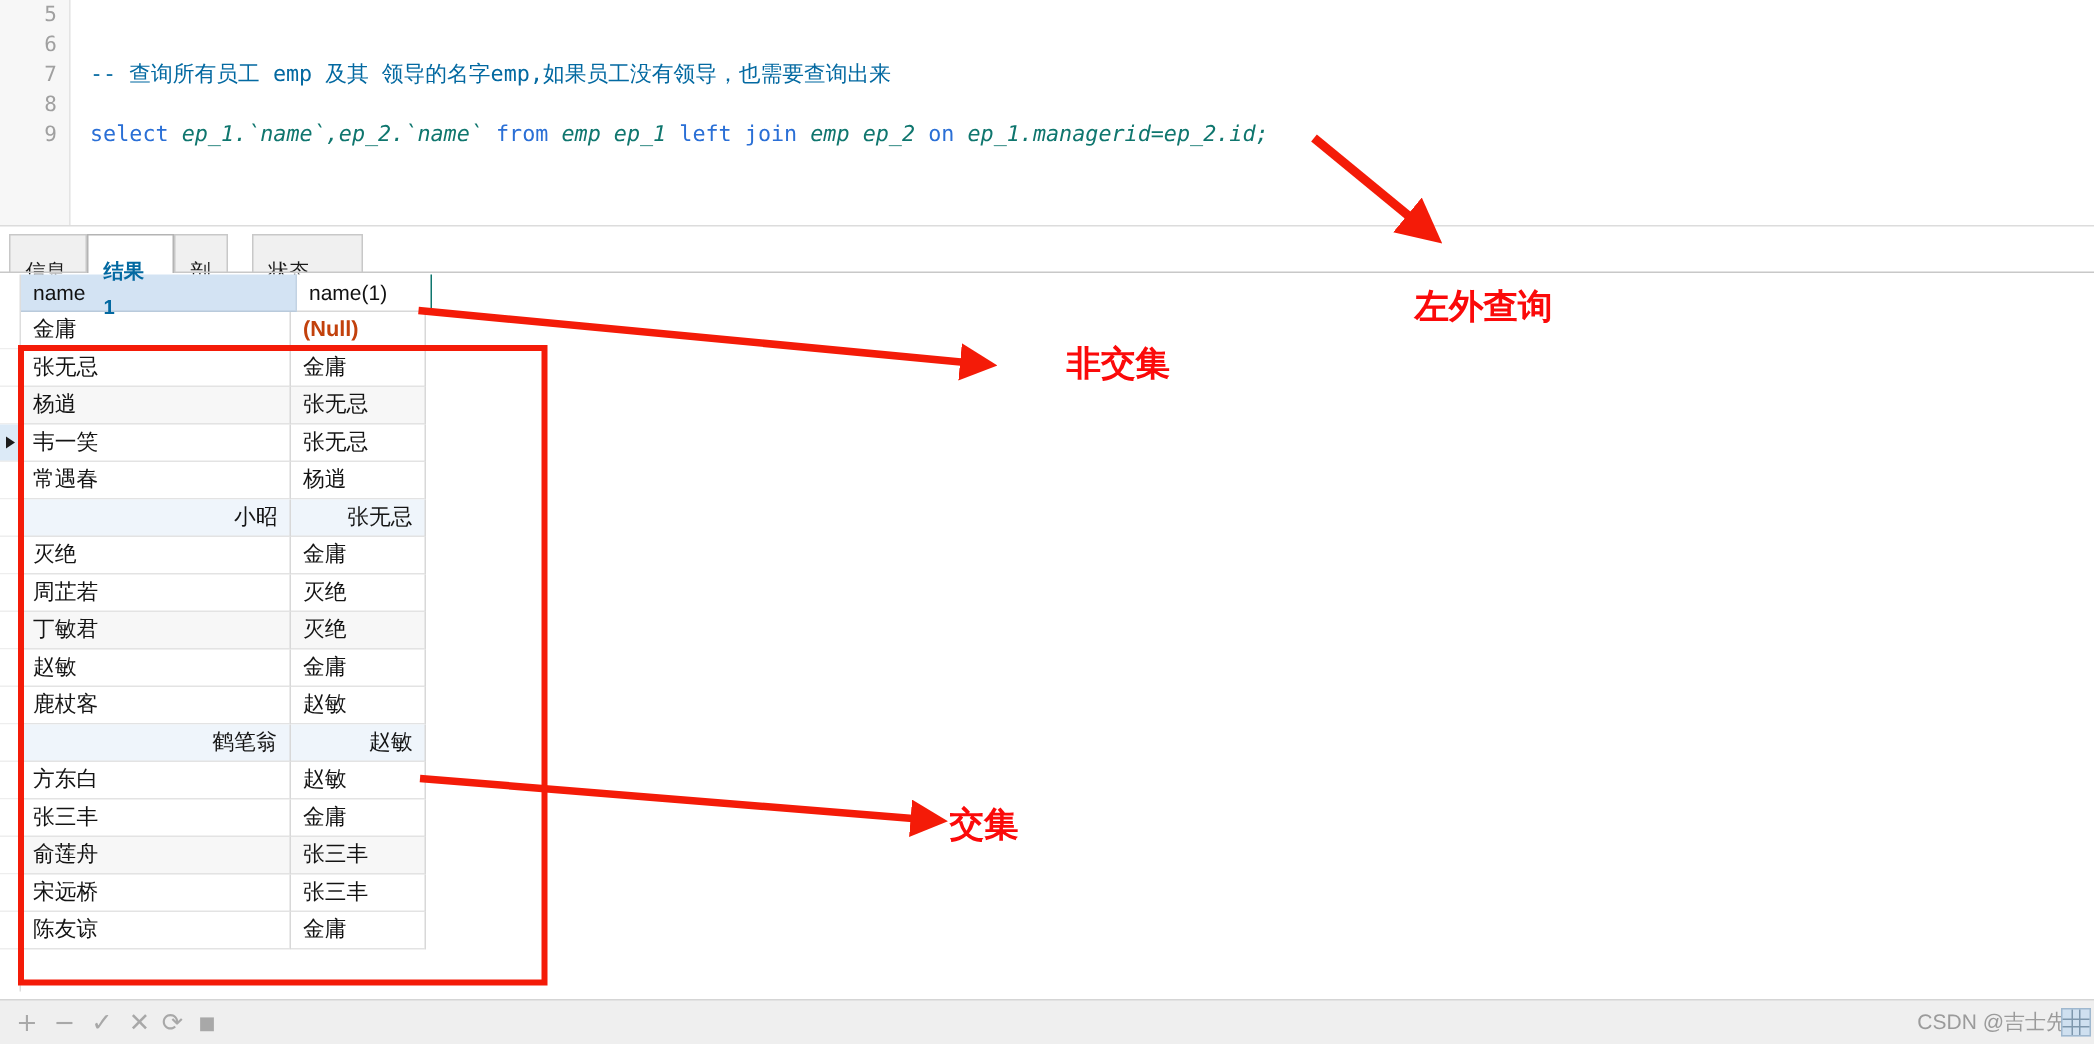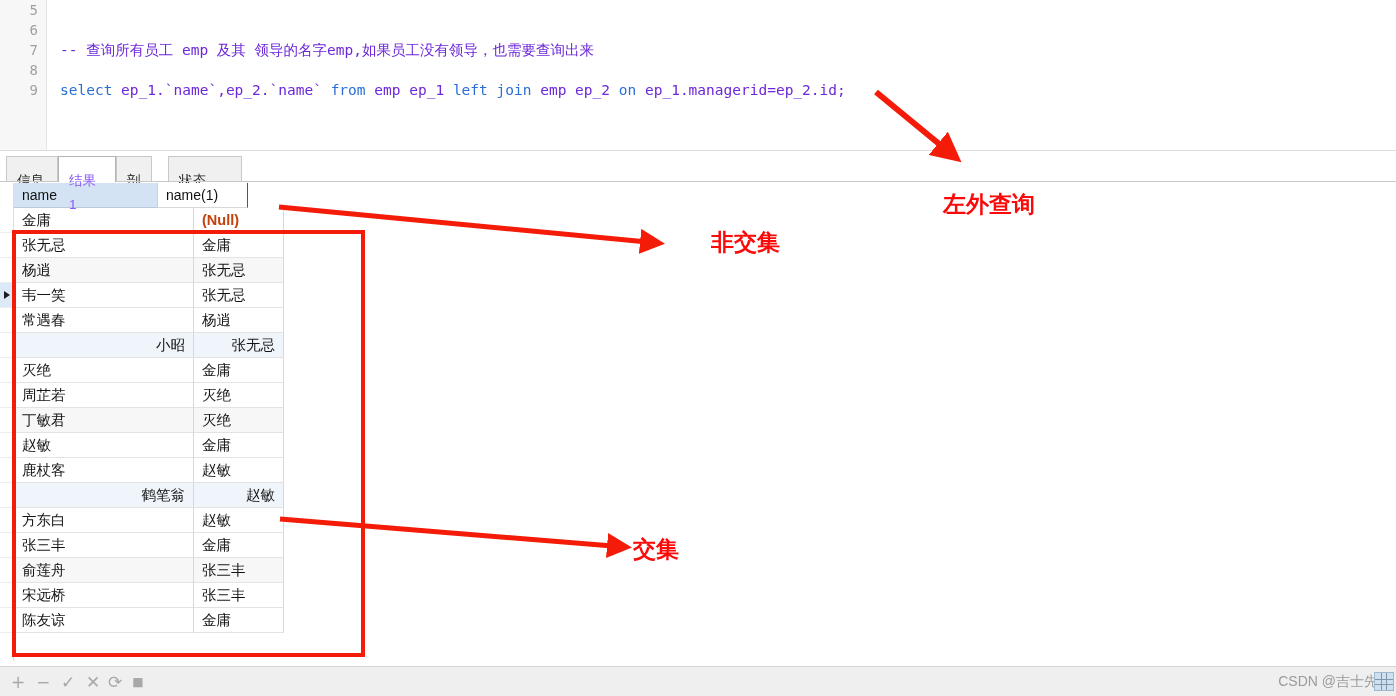--- a/index.html
+++ b/index.html
@@ -41,23 +41,23 @@
     line-height: 20px;
   }
   .code-line {
     position: absolute;
     left: 60px;
     font-family: "DejaVu Sans Mono", "Liberation Mono", monospace;
     font-size: 14.5px;
     line-height: 20px;
     white-space: pre;
   }
-  .tok-comment { color: #6d28d9; }
+  .tok-comment { color: #0369a1; }
   .tok-kw { color: #2a6fd6; }
-  .tok-plain { color: #6d28d9; }
+  .tok-plain { color: #0f766e; font-style: italic; }
 
   
   .result-panel {
     position: absolute;
     left: 0; top: 150px;
     width: 1396px; height: 546px;
     background: #ffffff;
     border-top: 1px solid #dcdcdc;
   }
 
@@ -75,22 +75,22 @@
     padding: 12px 10px;
     font-size: 13.5px;
     color: #1a1a1a;
     background: #f0f0f0;
     border: 1px solid #c8c8c8;
     border-bottom: none;
     cursor: default;
   }
   .tab.active {
     background: #ffffff;
-    color: #8b5cf6;
-    font-weight: normal;
+    color: #0369a1;
+    font-weight: bold;
     z-index: 4;
     border-color: #b4b4b4;
   }
   .tabbar-baseline {
     position: absolute;
     left: 0; top: 30px;
     width: 1396px; height: 1px;
     background: #c8c8c8;
   }
 
@@ -120,21 +120,21 @@
     line-height: 25px;
     padding: 0 8px;
     font-size: 14px;
     color: #111;
     border-right: 1px solid #c3d3e3;
     border-bottom: 1px solid #b9cadb;
     background: #d3e3f3;
     overflow: hidden;
     white-space: nowrap;
   }
-  .hcell.c0 { width: 144px; }
+  .hcell.c0 { width: 184px; }
   .hcell.c1 { width: 90px; background: #ffffff; border-right: 1px solid #0f766e; border-bottom: 1px solid #d8d8d8; }
 
   .rows {
     position: absolute;
     left: 0; top: 25px;
     width: 1396px;
   }
   .row {
     position: relative;
     height: 25px;

